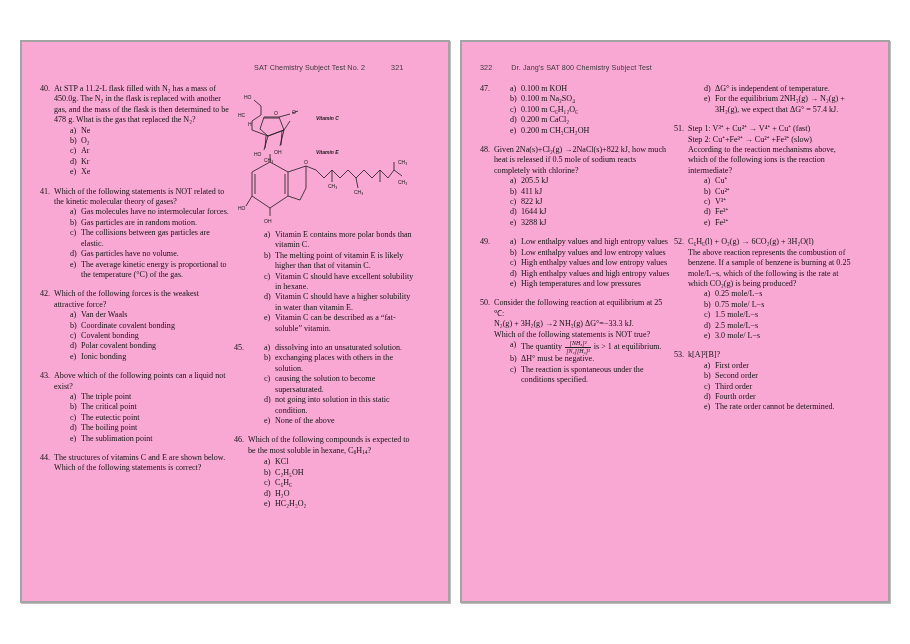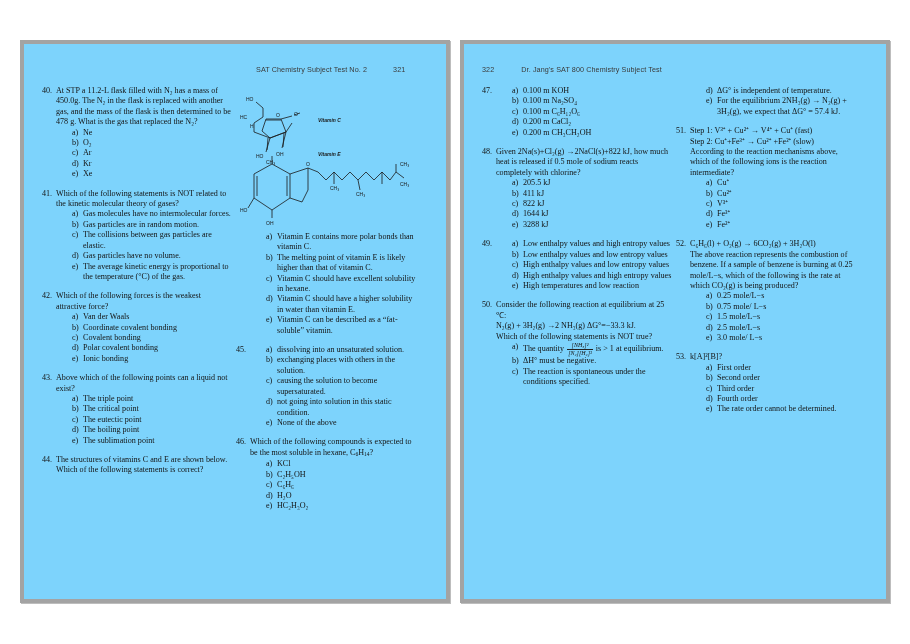--- a/index.html
+++ b/index.html
@@ -11,22 +11,22 @@
     overflow: hidden;
     font-family: "Liberation Serif", serif;
   }
   .spread {
     position: relative;
     width: 910px;
     height: 644px;
   }
   .page {
     position: absolute;
-    background: #7dd3fc;
-    border: 4px solid #a3a3a3;
+    background: #f9a8d4;
+    border: 2px solid #a3a3a3;
     box-shadow: 1px 1px 0 #bdbdbd;
     box-sizing: border-box;
     overflow: hidden;
   }
   #page-left  { left: 20px;  top: 40px; width: 430px; height: 563px; }
   #page-right { left: 460px; top: 40px; width: 430px; height: 563px; }
 
   .running-head {
     font-family: "Liberation Sans", sans-serif;
     font-size: 7.2px;
@@ -36,21 +36,21 @@
   }
   .rh-left {
     position: absolute;
     left: 232px; top: 21px;
   }
   .rh-left .folio { margin-left: 26px; }
   .rh-right {
     position: absolute;
     left: 18px; top: 21px;
   }
-  .rh-right .folio { margin-right: 27px; }
+  .rh-right .folio { margin-right: 19px; }
 
   .cols {
     position: absolute;
     top: 42px;
     left: 14px;
     right: 10px;
     bottom: 6px;
     display: flex;
   }
   .col {
@@ -491,21 +491,21 @@
               <li>
                   <span class="lbl">c)</span>
                   <span class="txt">High enthalpy values and low entropy values</span>
                 </li>
               <li>
                   <span class="lbl">d)</span>
                   <span class="txt">High enthalpy values and high entropy values</span>
                 </li>
               <li>
                   <span class="lbl">e)</span>
-                  <span class="txt">High temperatures and low reaction</span>
+                  <span class="txt">High temperatures and low pressures</span>
                 </li>
             </ol>
           </div>
         </div>
 
         <div class="q">
           <div class="q-num">50.</div>
           <div class="q-body">
             <p class="q-stem">Consider the following reaction at equilibrium at 25 ℃:</p>
             <p class="q-stem eq">N₂(g) + 3H₂(g) →2 NH₃(g) ΔG°=−33.3 kJ.</p>

